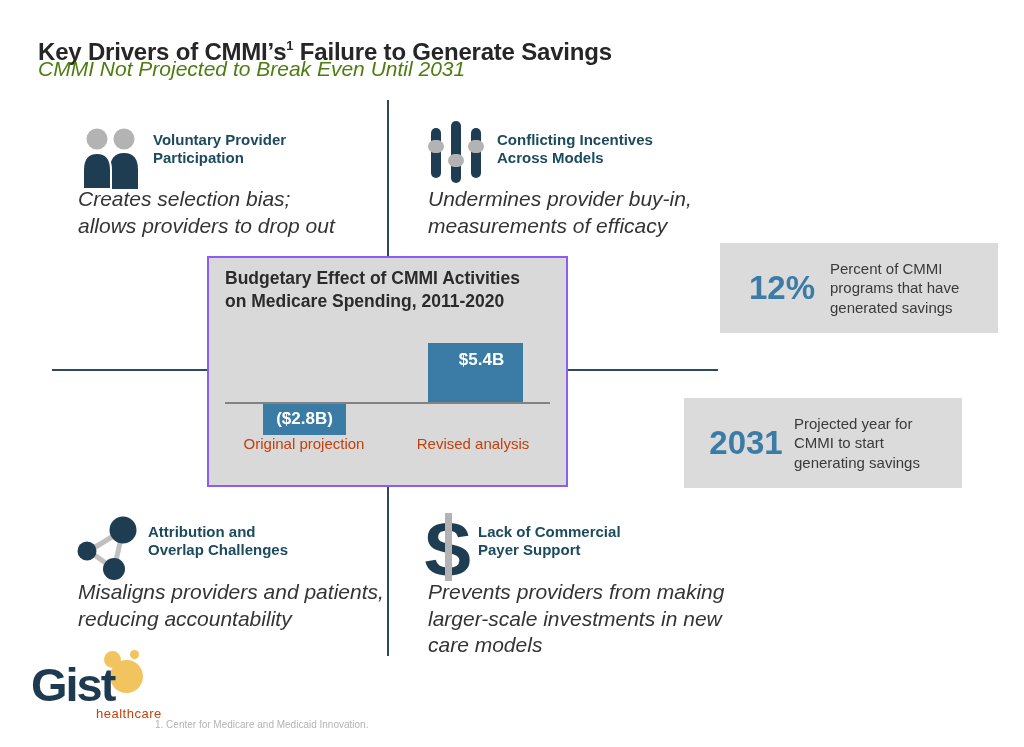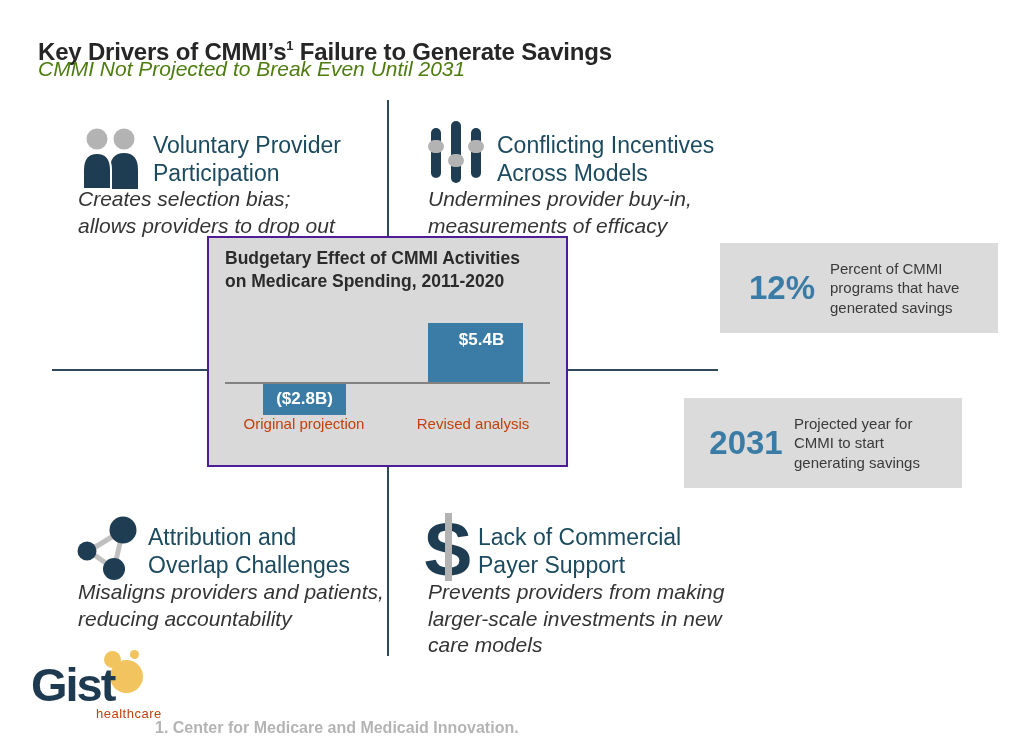--- a/index.html
+++ b/index.html
@@ -12,30 +12,30 @@
   
   .title{left:38px;top:22px;font-size:24px;font-weight:bold;color:#262626;letter-spacing:-0.2px;}
   .title sup{font-size:13px;position:relative;top:-1px;}
   .subtitle{left:38px;top:57px;font-size:21px;font-style:italic;color:#4d7c0f;}
 
   
   .divider-v{left:387px;top:100px;width:2px;height:556px;background:#2e4a5a;}
   .divider-h{left:52px;top:369px;width:666px;height:2px;background:#2e4a5a;}
 
   
-  .q-head{font-size:23px;font-weight:normal;color:#1c4a5e;line-height:1.22;white-space:pre-line;}
+  .q-head{font-size:15px;font-weight:bold;color:#1c4a5e;line-height:1.22;white-space:pre-line;}
   .q-desc{font-size:21px;font-style:italic;color:#343434;line-height:1.27;white-space:pre-line;}
 
   .tl-icon{left:80px;top:127px;}  .tl-head{left:153px;top:131px;} .tl-desc{left:78px;top:186px;}
   .tr-icon{left:424px;top:118px;} .tr-head{left:497px;top:131px;} .tr-desc{left:428px;top:186px;}
   .bl-icon{left:76px;top:513px;}  .bl-head{left:148px;top:523px;} .bl-desc{left:78px;top:579px;}
   .br-icon{left:421px;top:511px;} .br-head{left:478px;top:523px;} .br-desc{left:428px;top:579px;}
 
   
-  .chart-box{left:207px;top:236px;width:357px;height:227px;background:#d9d9d9;border:2px solid #4c1d95;}
+  .chart-box{left:207px;top:256px;width:357px;height:227px;background:#d9d9d9;border:2px solid #8b5cf6;}
   .chart-title{position:absolute;left:16px;top:9px;width:330px;font-size:17.5px;font-weight:bold;
     color:#2b2b2b;line-height:1.3;white-space:pre-line;}
   .baseline{position:absolute;left:16px;top:144px;width:325px;height:2px;background:#828282;}
   .bar{position:absolute;width:83px;background:#3a7ca5;color:#ffffff;font-weight:bold;font-size:17px;
     display:flex;justify-content:center;}
   .bar-down{left:54px;align-items:center;}
   .bar-up{left:219px;align-items:flex-start;padding-top:0;}
   .bar-up span{margin-top:7px;}
   .cat{position:absolute;top:177px;width:170px;text-align:center;font-size:15px;color:#c2410c;}
   .cat-0{left:10px;} .cat-1{left:179px;}
@@ -47,21 +47,21 @@
   .stat-desc{font-size:15px;color:#3a3a3a;line-height:1.3;white-space:pre-line;}
 
   
   .logo{left:30px;top:657px;width:150px;height:72px;}
   .logo .bubble{position:absolute;border-radius:50%;background:#f2c45f;}
   .logo .b1{left:80px;top:3px;width:33px;height:33px;}
   .logo .b2{left:74px;top:-6px;width:17px;height:17px;}
   .logo .b3{left:100px;top:-7px;width:9px;height:9px;}
   .logo-text{position:absolute;left:1px;top:0px;font-size:47px;font-weight:800;color:#1e3a50;letter-spacing:-2px;}
   .logo-sub{position:absolute;left:66px;top:49px;font-size:13px;color:#c2410c;letter-spacing:0.5px;}
-  .footnote{left:155px;top:719px;font-size:16px;color:#b4b4b4;font-weight:bold;}
+  .footnote{left:155px;top:719px;font-size:10px;color:#b4b4b4;}
   .source{left:645px;top:693px;width:370px;font-size:11.5px;color:#b4b4b4;line-height:1.33;white-space:pre-line;}
 </style>
 </head>
 <body>
 
 <div class="canvas">
 
   <h1 class="abs title"><span>Key Drivers of CMMI’s</span><sup>1</sup><span> Failure to Generate Savings</span></h1>
   <div class="abs subtitle">CMMI Not Projected to Break Even Until 2031</div>
 

